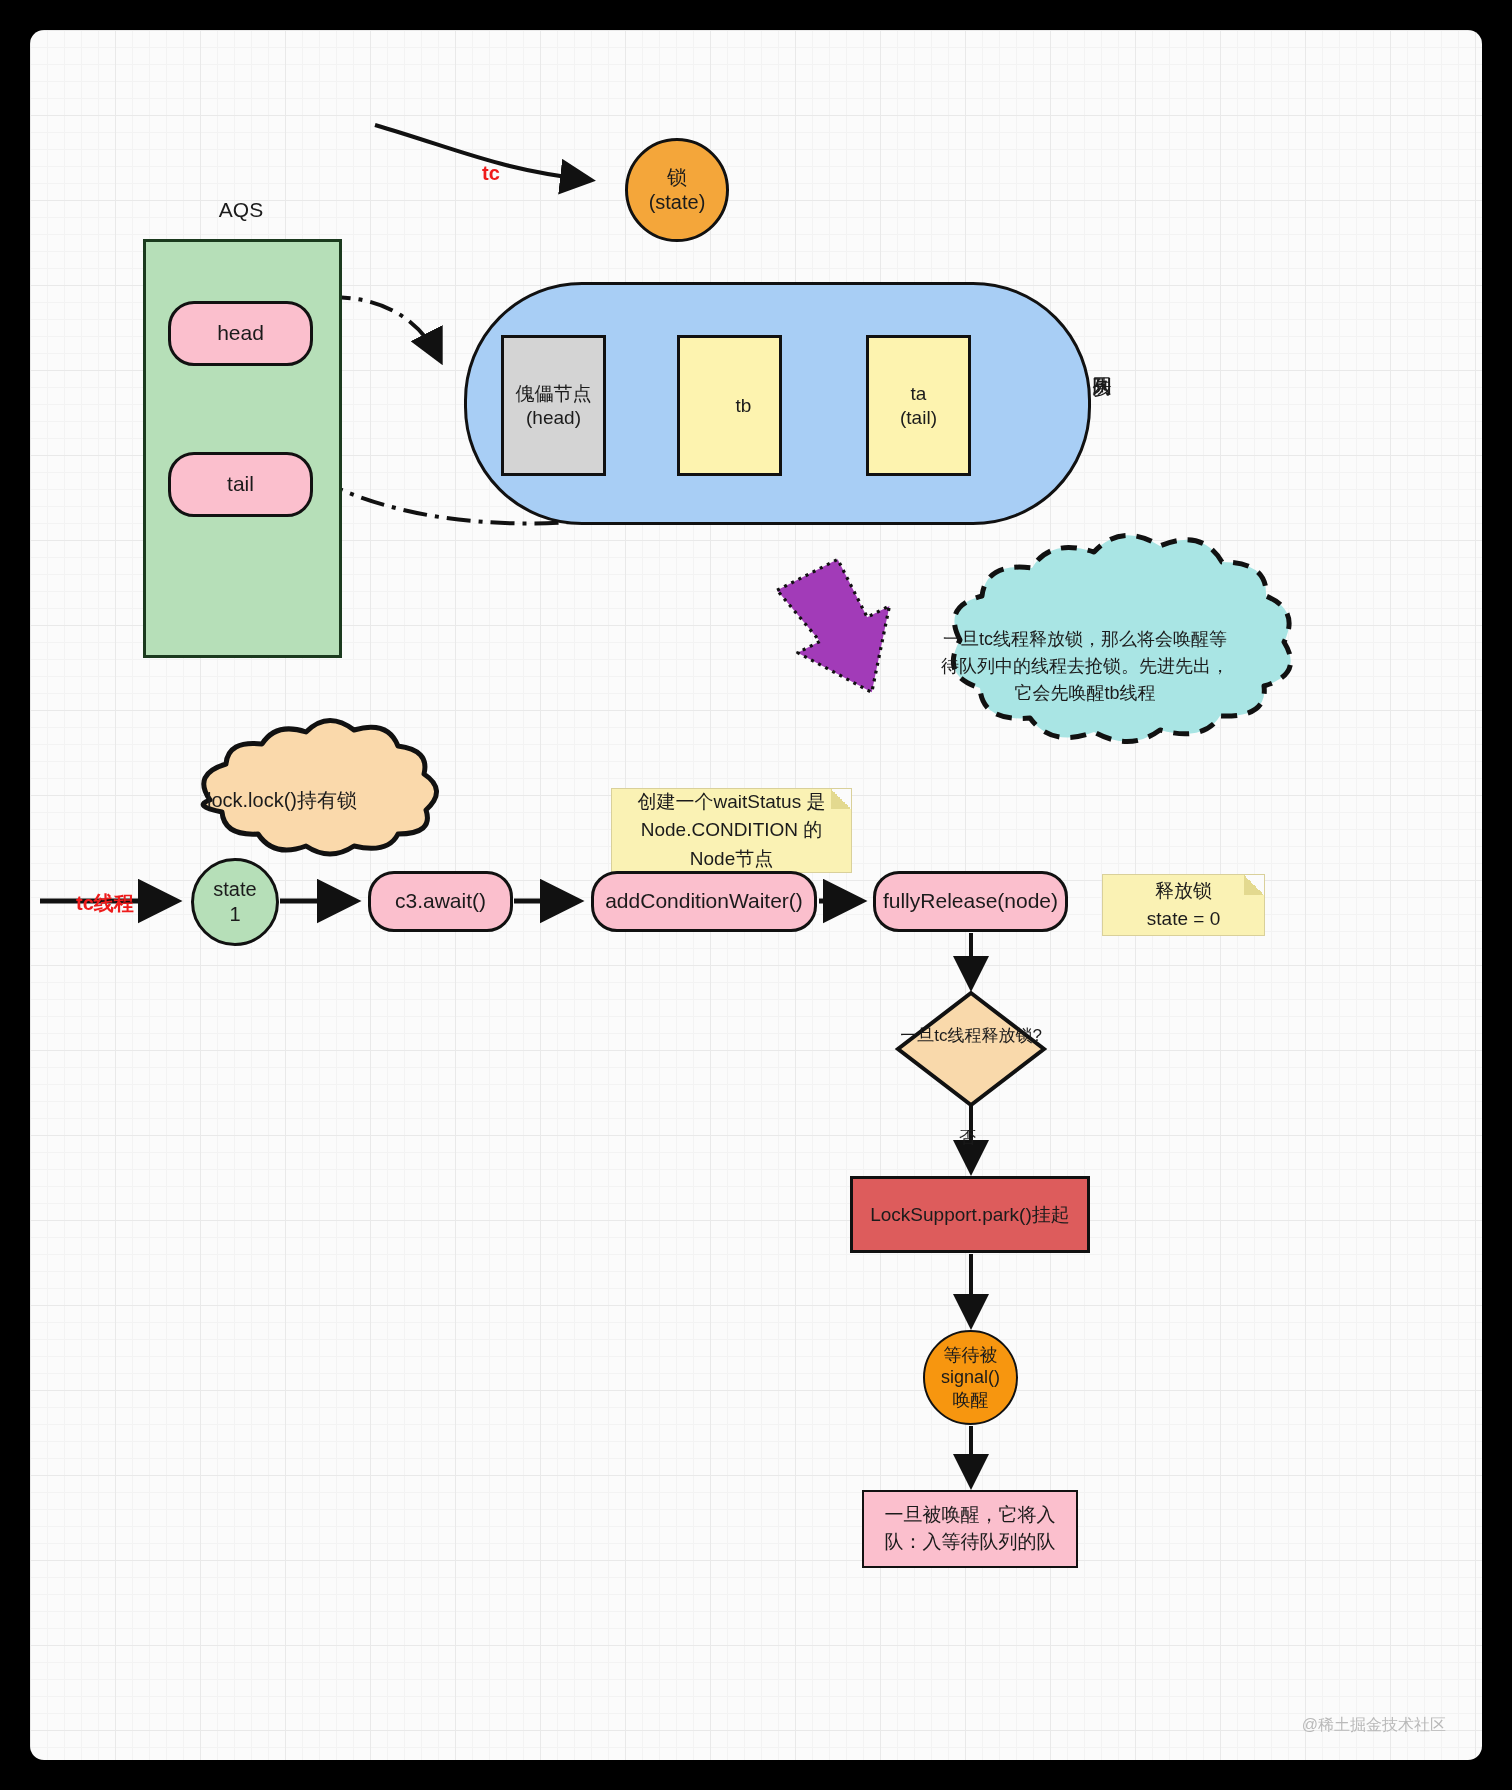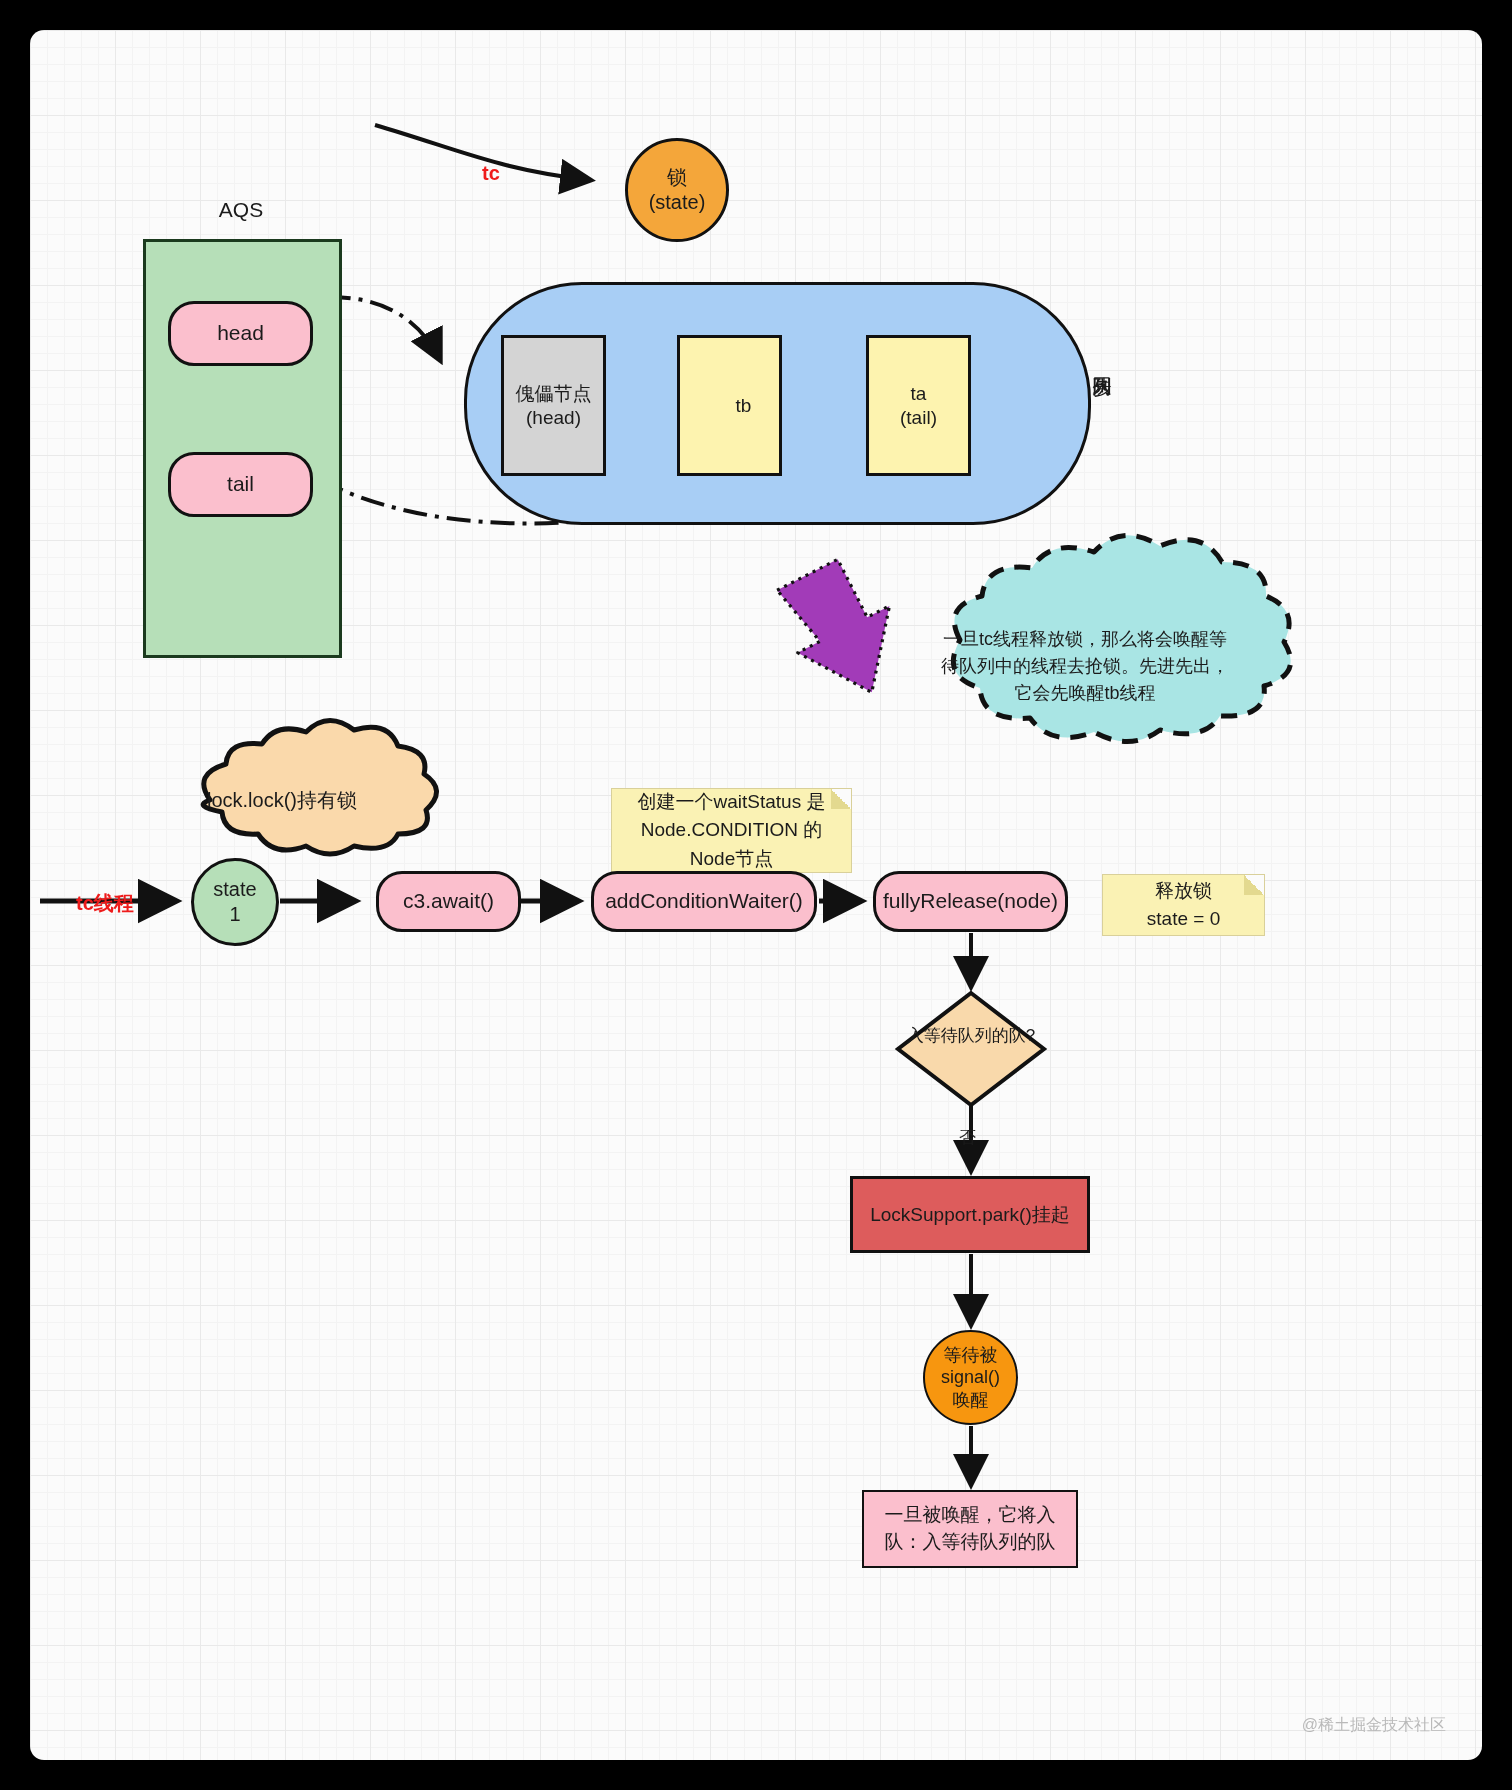--- a/index.html
+++ b/index.html
@@ -74,21 +74,21 @@
     background:linear-gradient(225deg,#fbfbfb 0 50%,#e3d98f 50% 100%);}
   #note-create{left:581px;top:722px;width:241px;height:85px;font-size:19px;line-height:1.5;padding:4px 6px;}
   #note-release{left:1072px;top:808px;width:163px;height:62px;font-size:19px;line-height:1.45;}
 
   
   #tcline-label{left:46px;top:860px;color:#ee1b1b;font-weight:bold;font-size:20px;}
   #state-circle{
     left:161px;top:828px;width:88px;height:88px;border-radius:50%;
     background:#b6dfb8;border:3px solid #111;font-size:20px;flex-direction:column;
   }
-  #pill-await{left:346px;top:841px;width:145px;height:61px;}
+  #pill-await{left:338px;top:841px;width:145px;height:61px;}
   #pill-acw{left:561px;top:841px;width:226px;height:61px;}
   #pill-fr{left:843px;top:841px;width:195px;height:61px;}
   #diamond-text{
     position:absolute;left:868px;top:995px;width:146px;font-size:17px;
     line-height:1.3;text-align:center;color:#1b1b1b;z-index:2;
   }
   #no-label{left:929px;top:1096px;font-size:17px;color:#1b1b1b;}
 
   #box-park{
     left:820px;top:1146px;width:240px;height:77px;background:#dd5c5c;
@@ -208,21 +208,21 @@
 
     <div class="abs" id="tcline-label">tc线程</div>
     <div class="abs node" id="state-circle">
       <span>state</span>
       <span>1</span>
     </div>
     <div class="abs node pill-pink" id="pill-await">c3.await()</div>
     <div class="abs node pill-pink" id="pill-acw">addConditionWaiter()</div>
     <div class="abs node pill-pink" id="pill-fr">fullyRelease(node)</div>
 
-    <div id="diamond-text">入等待队列的队?</div>
+    <div id="diamond-text">一旦tc线程释放锁?</div>
     <div class="abs" id="no-label">否</div>
 
     <div class="abs node" id="box-park">LockSupport.park()挂起</div>
 
     <div class="abs node" id="circle-signal">
       <span>等待被</span>
       <span>signal()</span>
       <span>唤醒</span>
     </div>
 

